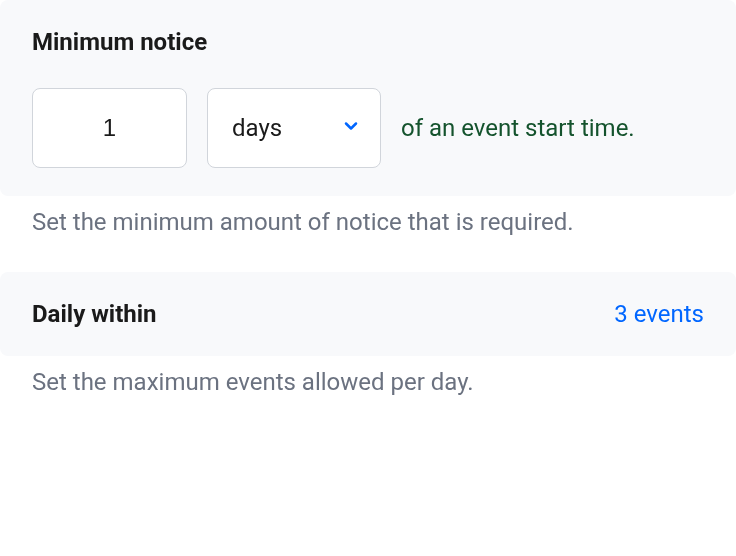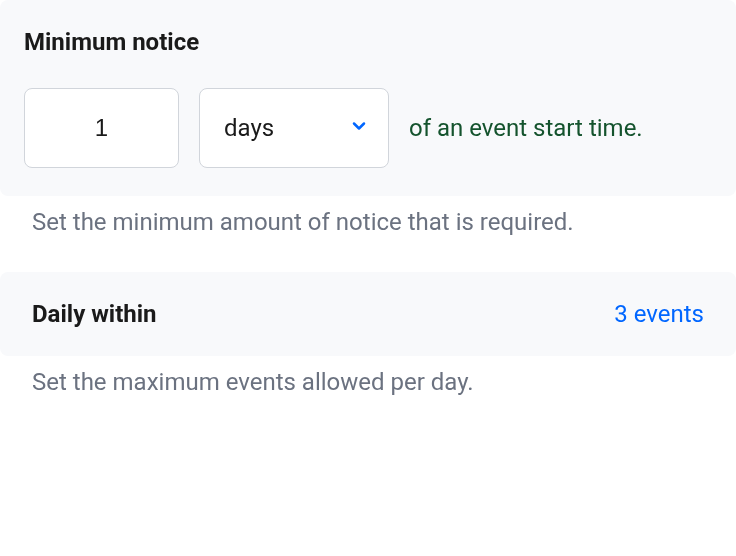--- a/index.html
+++ b/index.html
@@ -10,21 +10,21 @@
     body {
       font-family: -apple-system, BlinkMacSystemFont, 'Segoe UI', Roboto, sans-serif;
       background: #ffffff;
       width: 736px;
       height: 556px;
       padding: 0;
     }
     .section {
       background: #f8f9fb;
       border-radius: 8px;
-      padding: 28px 32px 28px 24px;
+      padding: 28px 32px 28px 32px;
       margin-bottom: 0;
     }
     .section-header {
       display: flex;
       justify-content: space-between;
       align-items: center;
       margin-bottom: 32px;
     }
     .section-title {
       font-size: 24px;
@@ -54,21 +54,21 @@
       border: 1px solid #d1d5db;
       border-radius: 8px;
       background: #ffffff;
       font-size: 24px;
       text-align: center;
       color: #1a1a1a;
       outline: none;
     }
     .select-wrapper {
       position: relative;
-      width: 190px;
+      width: 174px;
       height: 80px;
     }
     .select-box {
       width: 100%;
       height: 100%;
       border: 1px solid #d1d5db;
       border-radius: 8px;
       background: #ffffff;
       font-size: 24px;
       color: #1a1a1a;

